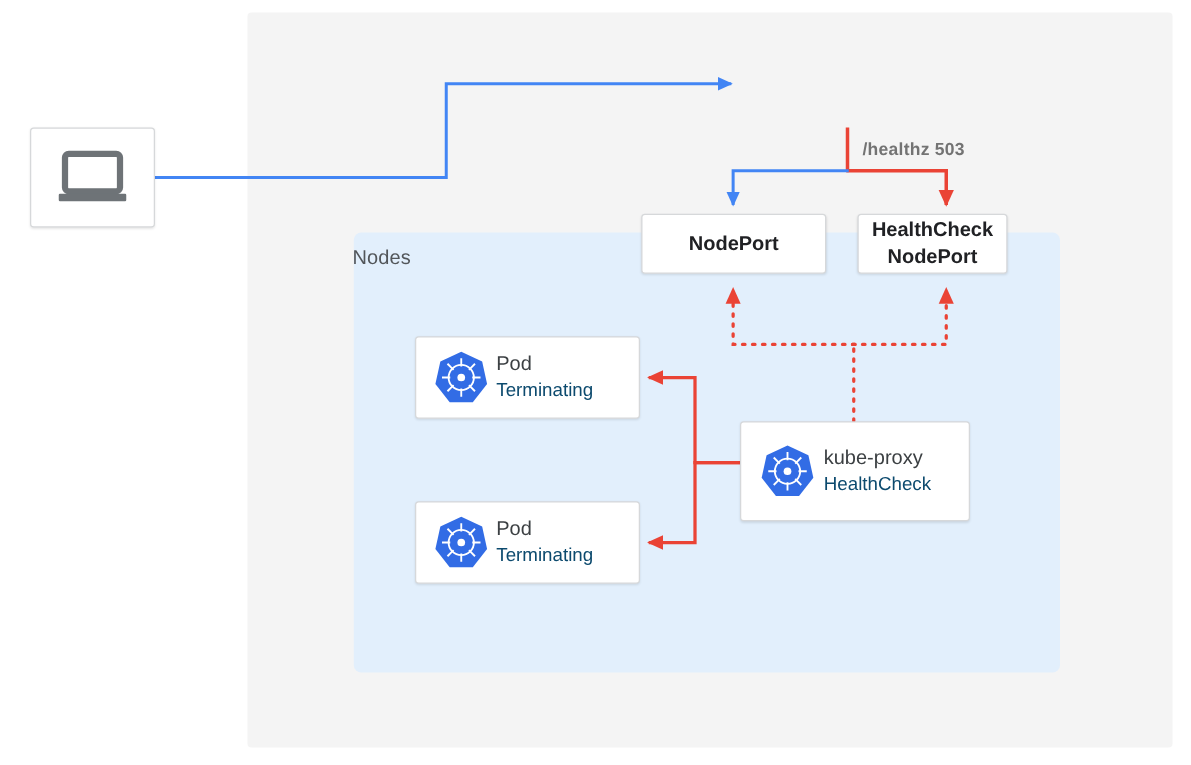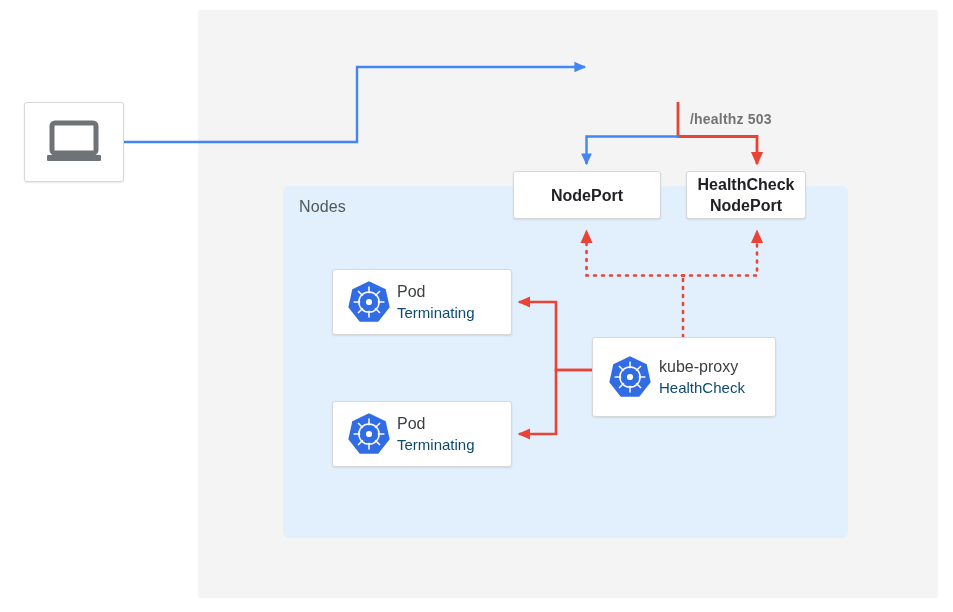--- a/index.html
+++ b/index.html
@@ -30,21 +30,21 @@
   }
   .region-nodes {
     position: absolute;
     left: 283px; top: 186px;
     width: 565px; height: 352px;
     background: #e2effc;
     border-radius: 6px;
   }
   .region-nodes-label {
     position: absolute;
-    left: 299px; top: 198px;
+    left: 282px; top: 198px;
     font-size: 16px;
     color: #52565a;
     letter-spacing: .1px;
   }
   
   .card {
     position: absolute;
     background: #ffffff;
     border: 1px solid #d6d8da;
     border-radius: 3px;

